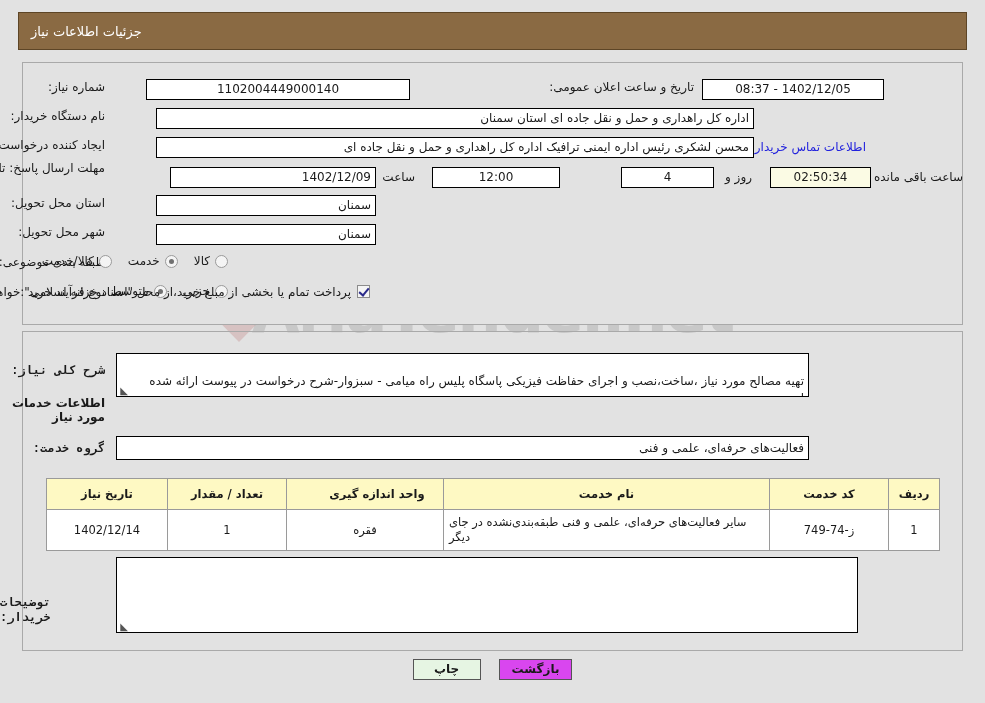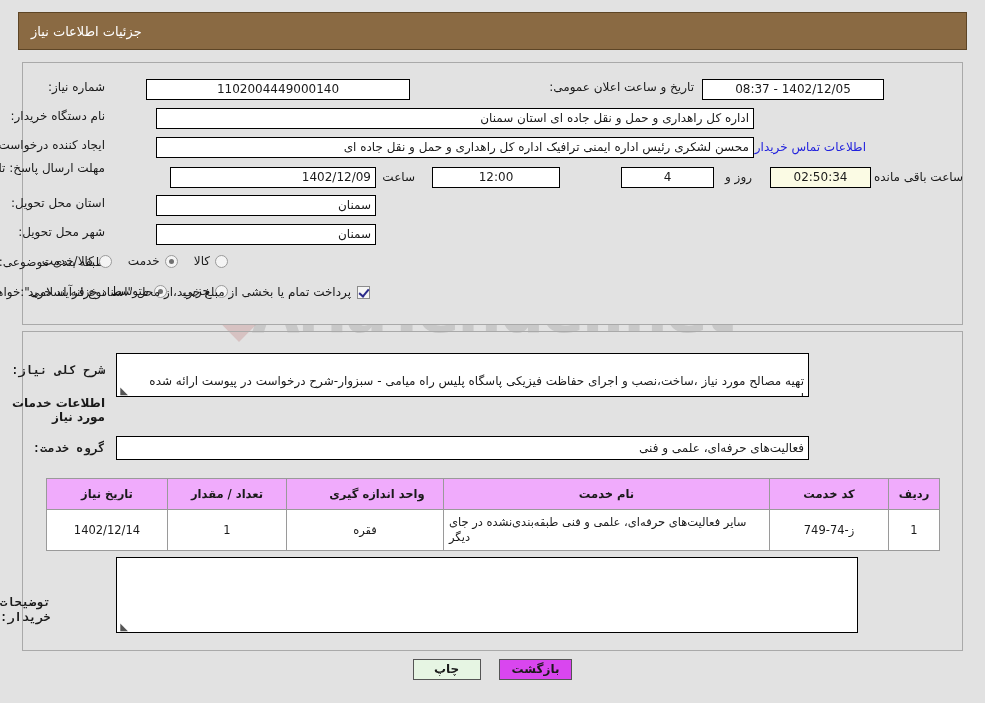--- a/index.html
+++ b/index.html
@@ -92,21 +92,21 @@
     background: #e2e2e2;
     z-index: 2;
   }
   #panel-top    { left: 22px; top: 62px;  width: 941px; height: 263px; }
   #panel-mid    { left: 22px; top: 331px; width: 941px; height: 320px; background: transparent; }
 
   
   .row {
     position: absolute;
     display: flex;
-    align-items: flex-end;
+    align-items: flex-start;
     white-space: nowrap;
     z-index: 4;
   }
   .lbl {
     font-size: 12px;
     color: #1a1a1a;
     text-align: left;
   }
   .lbl-bold { font-weight: bold; font-family: Liberation Mono, monospace; }
 
@@ -209,21 +209,21 @@
     position: absolute;
     left: 46px;
     top: 478px;
     width: 894px;
     border-collapse: collapse;
     font-size: 11.5px;
     z-index: 4;
     background: #ffffff;
   }
   .tbl th {
-    background: #f0abfc;
+    background: #fef9c3;
     border: 1px solid #9a9a9a;
     font-weight: bold;
     height: 26px;
     padding: 2px 4px;
     color: #1a1a1a;
     font-size: 11.5px;
   }
   .tbl td {
     background: #ffffff;
     border: 1px solid #9a9a9a;

